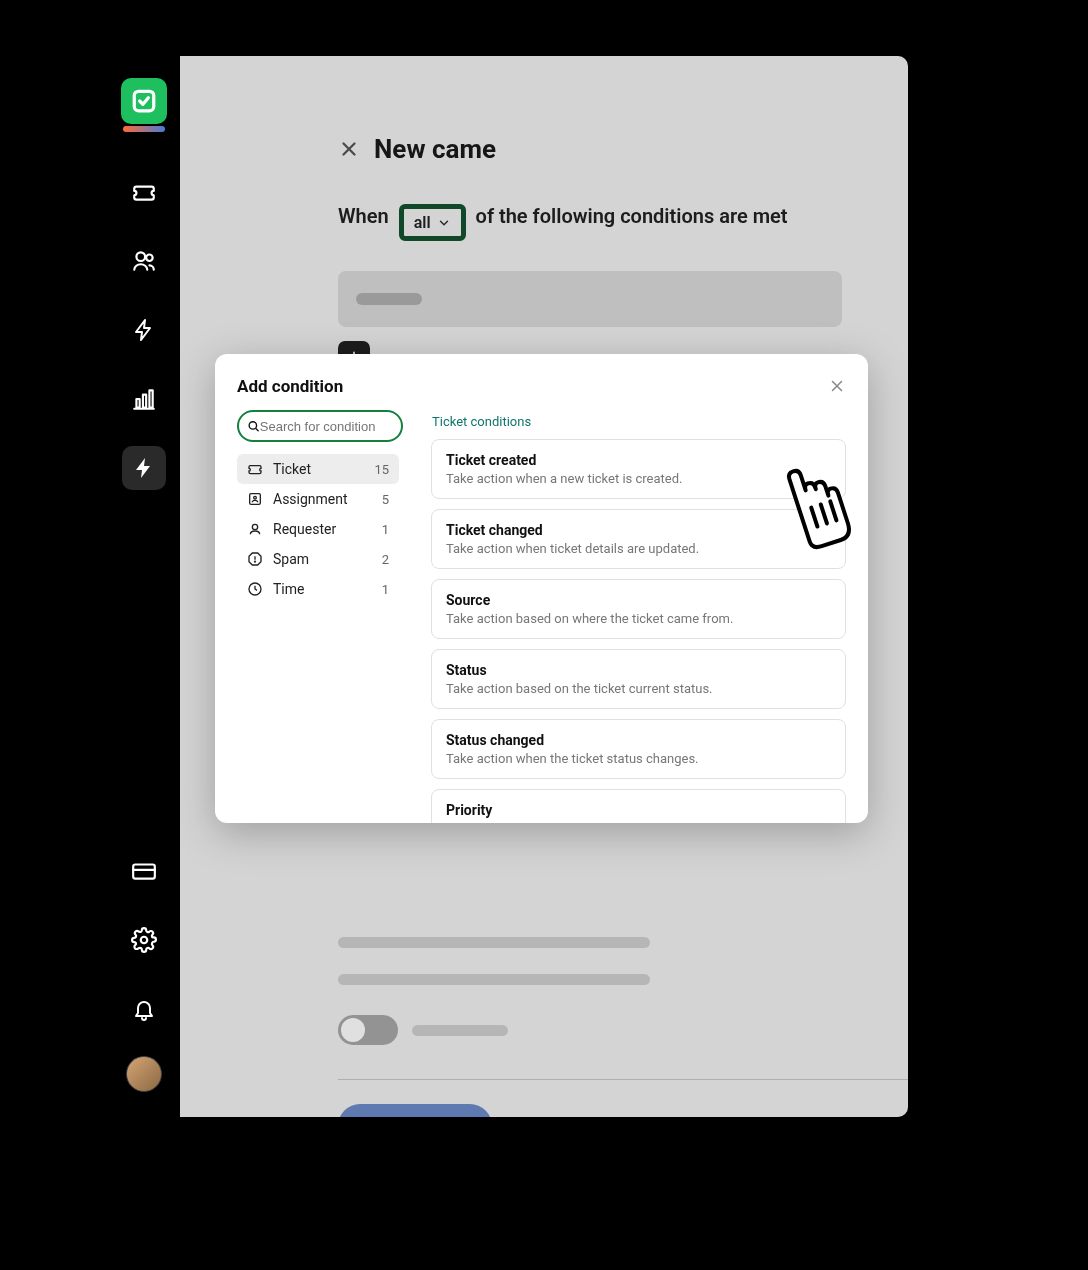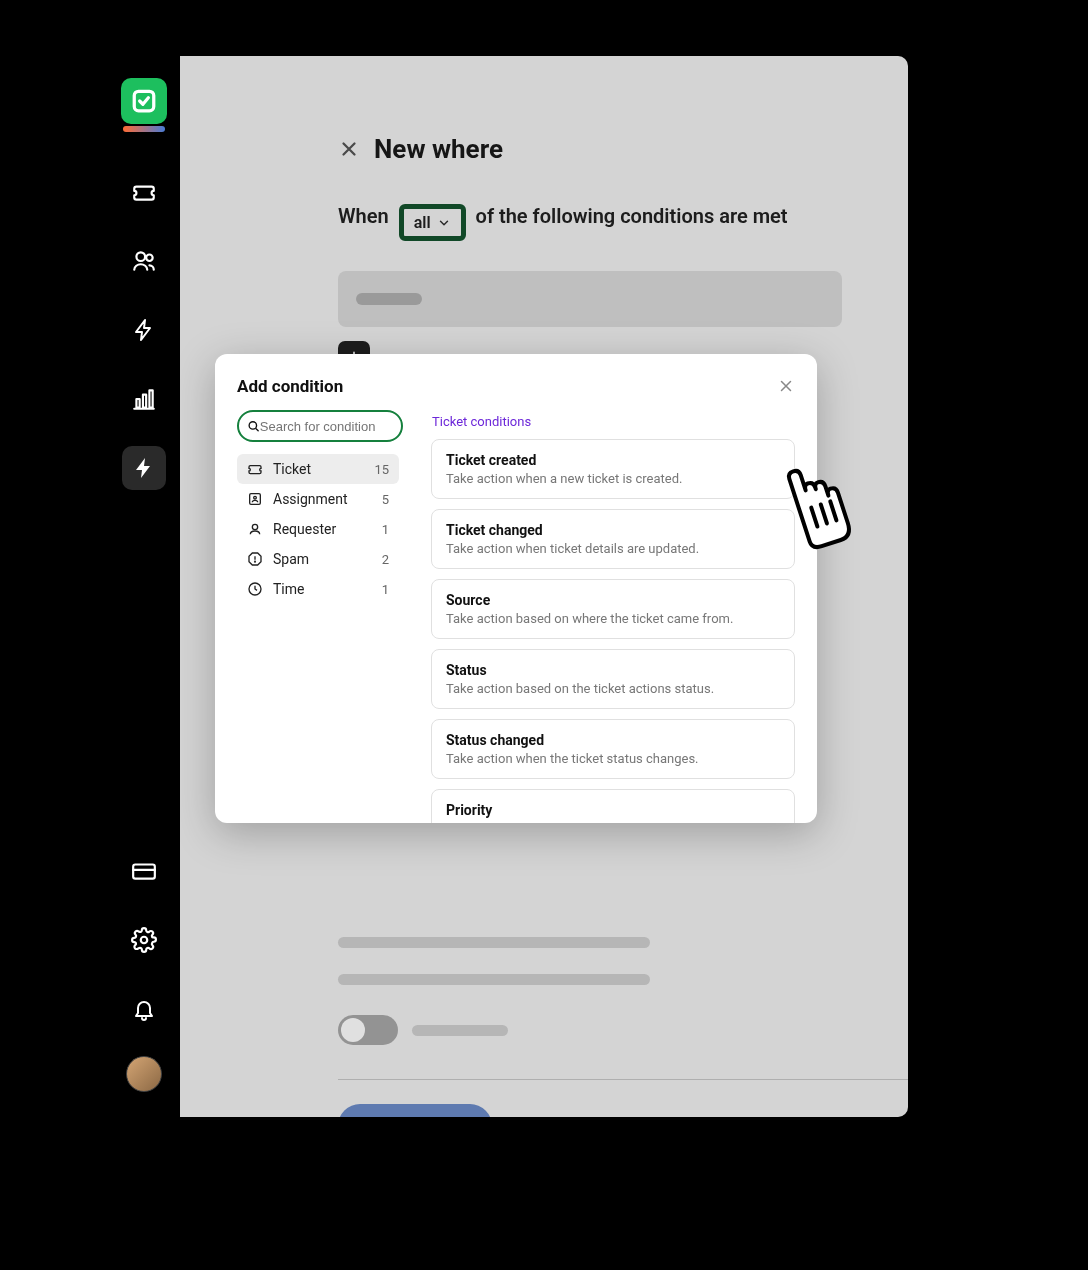--- a/index.html
+++ b/index.html
@@ -109,21 +109,21 @@
   width:154px; height:44px; background:#6b8bc9; border-radius:22px; margin-top:24px;
   display:flex; align-items:center; justify-content:center; cursor:pointer;
 }
 .primary-btn-inner { width:110px; height:8px; background:#4e6fa8; border-radius:4px; }
 
 
 .modal {
   position:absolute;
   left: 215px;
   top: 354px;
-  width: 602px;
+  width: 653px;
   height: 469px;
   background:#fff;
   border-radius:12px;
   box-shadow:0 10px 40px rgba(0,0,0,0.25);
   z-index:5;
   overflow:hidden;
   display:flex;
   flex-direction:column;
 }
 .modal-header { display:flex; align-items:center; justify-content:space-between; padding:22px 22px 14px 22px; }
@@ -138,21 +138,21 @@
 .search-box input { border:none; outline:none; font-size:13px; width:100%; background:transparent; }
 .cat-list { margin-top:12px; display:flex; flex-direction:column; }
 .cat-item {
   display:flex; align-items:center; gap:10px; padding:7px 10px; border-radius:6px;
   font-size:14px; color:#222; cursor:pointer; justify-content:space-between; width:162px;
 }
 .cat-item-left { display:flex; align-items:center; gap:10px; }
 .cat-item.selected { background:#ededed; }
 .cat-count { font-size:13px; color:#666; }
 .modal-right { flex:1; padding:0 22px 0 16px; overflow-y:auto; }
-.right-header { font-size:13px; color:#6d28d9; margin-bottom:10px; padding:4px 0 0 1px; }
+.right-header { font-size:13px; color:#0f766e; margin-bottom:10px; padding:4px 0 0 1px; }
 .cond-card {
   border:1px solid #e0e0e0; border-radius:8px; padding:12px 14px; margin-bottom:10px;
   cursor:pointer; background:#fff;
 }
 .cond-title { font-size:14px; font-weight:700; color:#111; }
 .cond-desc { font-size:13px; color:#777; margin-top:3px; }
 
 
 .pointer-cursor {
   position:absolute;
@@ -168,21 +168,21 @@
 
 <div class="app-frame">
 
   <div class="main">
     <div class="header-row">
       <span class="close-x">
         <svg width="22" height="22" viewBox="0 0 24 24" fill="none" stroke="currentColor" stroke-width="2.5" stroke-linecap="round">
             <path d="M18 6 6 18M6 6l12 12"></path>
           </svg>
       </span>
-      <span class="page-title">New where</span>
+      <span class="page-title">New came</span>
     </div>
 
     <div class="condition-sentence">
       <span>When</span>
       <span class="when-dropdown">
         <span>all</span>
         <svg width="14" height="14" viewBox="0 0 24 24" fill="none" stroke="#333" stroke-width="2.5" stroke-linecap="round" stroke-linejoin="round">
             <path d="m6 9 6 6 6-6"></path>
           </svg>
       </span>
@@ -379,21 +379,21 @@
           <div class="cond-card">
             <div class="cond-title">Ticket changed</div>
             <div class="cond-desc">Take action when ticket details are updated.</div>
           </div>
           <div class="cond-card">
             <div class="cond-title">Source</div>
             <div class="cond-desc">Take action based on where the ticket came from.</div>
           </div>
           <div class="cond-card">
             <div class="cond-title">Status</div>
-            <div class="cond-desc">Take action based on the ticket actions status.</div>
+            <div class="cond-desc">Take action based on the ticket current status.</div>
           </div>
           <div class="cond-card">
             <div class="cond-title">Status changed</div>
             <div class="cond-desc">Take action when the ticket status changes.</div>
           </div>
           <div class="cond-card">
             <div class="cond-title">Priority</div>
             <div class="cond-desc">Take action based on the ticket priority.</div>
           </div>
         </div>

